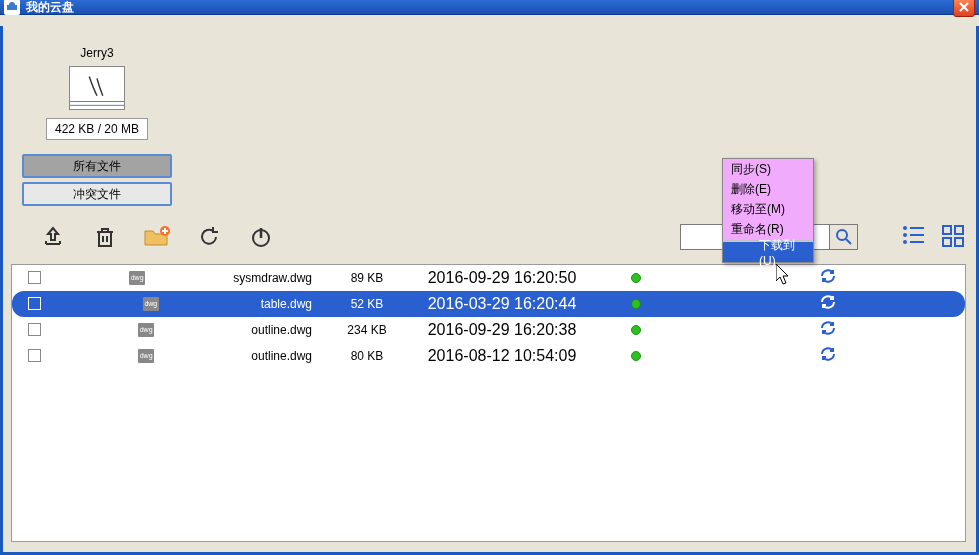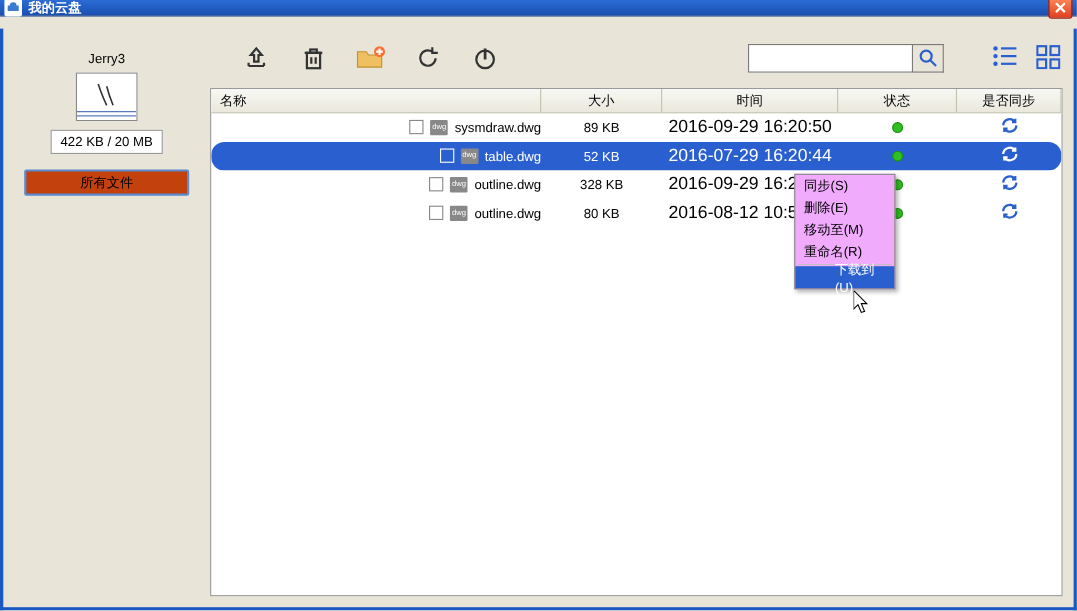--- a/index.html
+++ b/index.html
@@ -9,29 +9,29 @@
 .titlebar { background: linear-gradient(to bottom, #2b6cd4 0%, #1a4fb0 100%); height: 15px; display: flex; align-items: center; padding: 0 4px; color: #fff; font-weight: bold; border-bottom: 1px solid #0a3a8a; }
 .titlebar .app-icon { width: 16px; height: 16px; background: #fff; border-radius: 2px; margin-right: 6px; display: flex; align-items: center; justify-content: center; }
 .titlebar .app-icon svg { width: 12px; height: 12px; }
 .titlebar .title-text { flex: 1; }
 .titlebar .close-btn { width: 22px; height: 20px; background: linear-gradient(to bottom, #ff8a5a, #e04020); border: 1px solid #a02010; border-radius: 3px; display: flex; align-items: center; justify-content: center; cursor: pointer; }
 .titlebar .close-btn svg { width: 10px; height: 10px; }
 
 
 .window-body { position: absolute; top: 26px; left: 0; right: 0; bottom: 0; border: 3px solid #1a5ac0; border-top: none; background: #e8e4d8; padding: 8px 10px 10px 8px; }
 
-.main-layout { display: flex; height: 100%; gap: 8px; }
+.main-layout { display: flex; height: 100%; gap: 8px; flex-direction: column; }
 
 
 .sidebar { width: 172px; display: flex; flex-direction: column; align-items: center; }
 .username { margin-top: 12px; margin-bottom: 6px; font-family: Arial; }
 .thumb { width: 56px; height: 44px; background: #fff; border: 1px solid #888; display: flex; align-items: center; justify-content: center; margin-bottom: 8px; position: relative; overflow: hidden; }
 .quota-box { border: 1px solid #9a9a9a; background: #fff; padding: 3px 8px; margin-bottom: 14px; }
 .nav-btn { width: 150px; height: 24px; border: 2px solid #5a8ad0; background: #e8e8e8; margin-bottom: 4px; display: flex; align-items: center; justify-content: center; cursor: pointer; border-radius: 2px; }
-.nav-btn.active { background: #c2410c; }
+.nav-btn.active { background: #a3a3a3; }
 
 
 .content { flex: 1; display: flex; flex-direction: column; }
 .toolbar { display: flex; align-items: center; gap: 24px; padding: 2px 0 10px 28px; height: 46px; }
 .tool-icon { width: 28px; height: 28px; display: flex; align-items: center; justify-content: center; cursor: pointer; }
 .toolbar-spacer { flex: 1; }
 .search-box { display: flex; align-items: center; }
 .search-input { width: 150px; height: 26px; border: 1px solid #7a7a7a; background: #fff; padding: 0 4px; }
 .search-btn { width: 28px; height: 26px; border: 1px solid #7a7a7a; border-left: none; background: #e8e4d8; display: flex; align-items: center; justify-content: center; cursor: pointer; }
 .view-icons { display: flex; gap: 16px; margin-left: 20px; }
@@ -44,21 +44,21 @@
 .th.name { width: 300px; justify-content: flex-start; padding-left: 8px; }
 .th.size { width: 110px; }
 .th.time { width: 160px; }
 .th.status { width: 108px; }
 .th.sync { flex: 1; }
 
 .table-body { }
 .tr { display: flex; height: 26px; align-items: center; border-bottom: 1px solid transparent; }
 .tr.selected { background: #2a5fd0; color: #fff; border-radius: 12px; }
 .td { display: flex; align-items: center; justify-content: center; }
-.td.name { width: 300px; justify-content: flex-end; padding-left: 16px; gap: 6px; }
+.td.name { width: 300px; justify-content: space-between; padding-left: 16px; gap: 6px; }
 .td.size { width: 110px; }
 .td.time { width: 160px; font-family: Liberation Sans, sans-serif; font-size: 16px; }
 .td.status { width: 108px; }
 .td.sync { flex: 1; }
 
 .chk { width: 13px; height: 13px; border: 1px solid #888; background: #fff; }
 .tr.selected .chk { border-color: #fff; background: transparent; }
 .file-icon { width: 16px; height: 14px; background: #888; border-radius: 1px; position: relative; display: flex; align-items: center; justify-content: center; }
 .file-icon::before { content: "dwg"; font-size: 7px; color: #fff; font-family: Arial; }
 .status-dot { width: 10px; height: 10px; background: #2ec020; border-radius: 50%; border: 1px solid #1a9010; }
@@ -101,20 +101,23 @@
         <line x1="0" y1="36" x2="56" y2="36" stroke="#5a7ac0" stroke-width="1"></line>
         <line x1="0" y1="40" x2="56" y2="40" stroke="#5a7ac0" stroke-width="1"></line>
         <path d="M20 10 Q24 22 28 30 M28 12 Q30 20 34 30" stroke="#333" stroke-width="1.5" fill="none"></path>
       </svg>
     </div>
     <div class="quota-box">
       <span>422 KB / 20 MB</span>
     </div>
     <div class="nav-btn active">
       <span>所有文件</span>
+    </div>
+    <div class="nav-btn">
+      <span>冲突文件</span>
     </div>
   </div>
 
   <div class="content">
     <div class="toolbar">
       <div class="tool-icon">
         <svg width="24" height="24" viewBox="0 0 24 24">
               <path d="M12 3 L7 9 L10 9 L10 15 L14 15 L14 9 L17 9 Z" fill="none" stroke="#333" stroke-width="2"></path>
               <line x1="5" y1="19" x2="19" y2="19" stroke="#333" stroke-width="2"></line>
               <line x1="5" y1="16" x2="5" y2="19" stroke="#333" stroke-width="2"></line>
@@ -175,27 +178,20 @@
                 <rect x="1" y="1" width="8" height="8" fill="none" stroke="#2a5fd0" stroke-width="2"></rect>
                 <rect x="13" y="1" width="8" height="8" fill="none" stroke="#2a5fd0" stroke-width="2"></rect>
                 <rect x="1" y="13" width="8" height="8" fill="none" stroke="#2a5fd0" stroke-width="2"></rect>
                 <rect x="13" y="13" width="8" height="8" fill="none" stroke="#2a5fd0" stroke-width="2"></rect>
               </svg>
         </div>
       </div>
     </div>
 
     <div class="table-wrap">
-      <div class="table-header">
-        <div class="th name">名称</div>
-        <div class="th size">大小</div>
-        <div class="th time">时间</div>
-        <div class="th status">状态</div>
-        <div class="th sync">是否同步</div>
-      </div>
       <div class="table-body" id="table-body">
             <div class="tr">
               <div class="td name">
                 <div class="chk"></div>
                 <div class="file-icon"></div>
                 <span>sysmdraw.dwg</span>
               </div>
               <div class="td size">89 KB</div>
               <div class="td time">2016-09-29 16:20:50</div>
               <div class="td status">
@@ -208,38 +204,38 @@
                   </svg></span>
               </div>
             </div>
             <div class="tr selected">
               <div class="td name">
                 <div class="chk"></div>
                 <div class="file-icon"></div>
                 <span>table.dwg</span>
               </div>
               <div class="td size">52 KB</div>
-              <div class="td time">2016-07-29 16:20:44</div>
+              <div class="td time">2016-03-29 16:20:44</div>
               <div class="td status">
                 <div class="status-dot"></div>
               </div>
               <div class="td sync">
                 <span class="sync-icon"><svg viewBox="0 0 16 16">
                     <path d="M2 8 A6 6 0 0 1 13 5 M14 8 A6 6 0 0 1 3 11" fill="none" stroke="#fff" stroke-width="2"></path>
                     <path d="M13 2 L13 5 L10 5 M3 14 L3 11 L6 11" fill="none" stroke="#fff" stroke-width="2"></path>
                   </svg></span>
               </div>
             </div>
             <div class="tr">
               <div class="td name">
                 <div class="chk"></div>
                 <div class="file-icon"></div>
                 <span>outline.dwg</span>
               </div>
-              <div class="td size">328 KB</div>
+              <div class="td size">234 KB</div>
               <div class="td time">2016-09-29 16:20:38</div>
               <div class="td status">
                 <div class="status-dot"></div>
               </div>
               <div class="td sync">
                 <span class="sync-icon"><svg viewBox="0 0 16 16">
                     <path d="M2 8 A6 6 0 0 1 13 5 M14 8 A6 6 0 0 1 3 11" fill="none" stroke="#2a5fd0" stroke-width="2"></path>
                     <path d="M13 2 L13 5 L10 5 M3 14 L3 11 L6 11" fill="none" stroke="#2a5fd0" stroke-width="2"></path>
                   </svg></span>
               </div>

